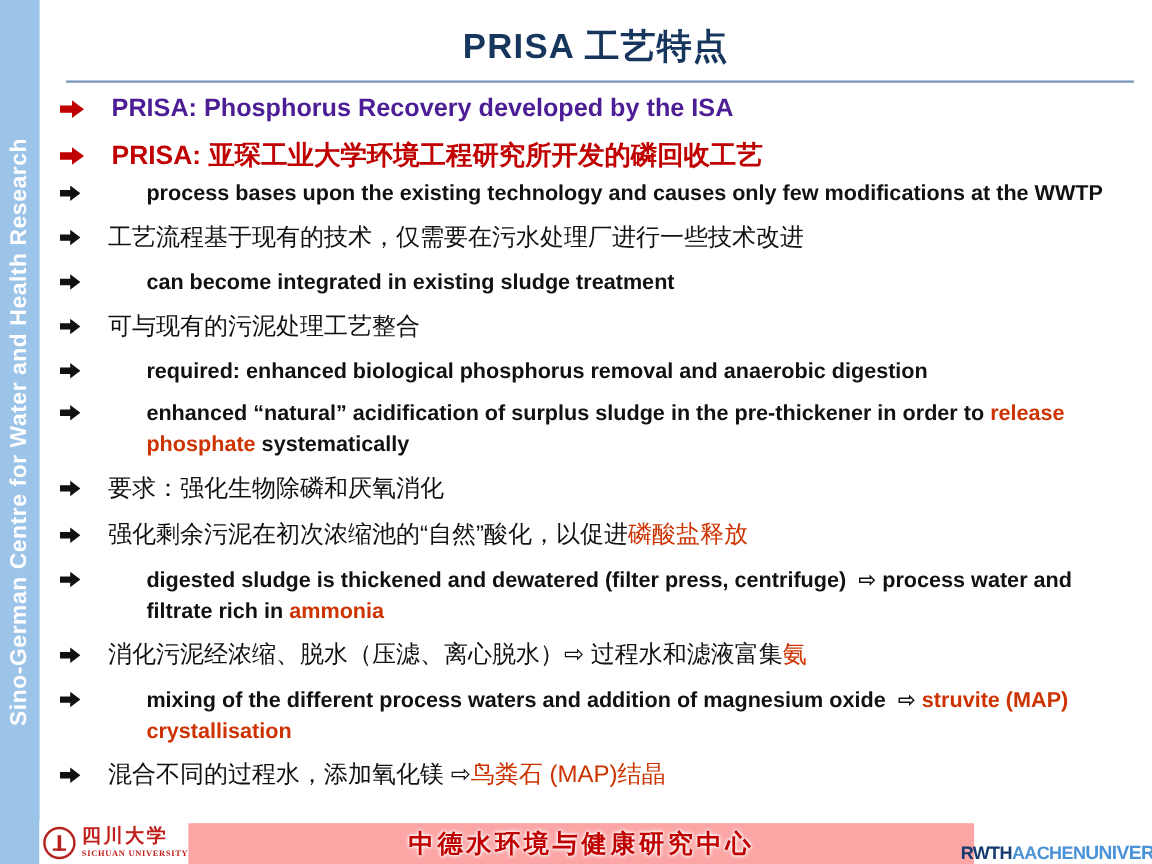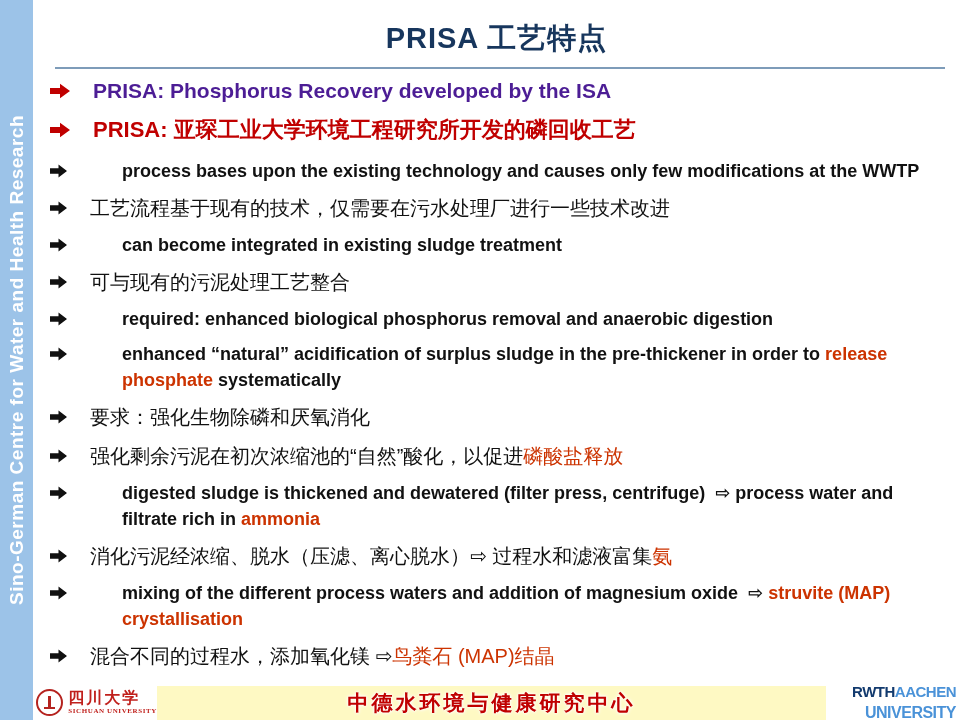--- a/index.html
+++ b/index.html
@@ -43,21 +43,21 @@
   .arrow{
     flex:none; display:inline-block;
     width:17px; height:14px; margin-right:23px;
     clip-path:polygon(0 31%,50% 31%,50% 4%,100% 50%,50% 96%,50% 69%,0 69%);
     background:#111;
   }
 
   .b-lead-en{ font-size:21px; font-weight:700; color:#4c1d95; line-height:26px; margin-bottom:11px; }
   .b-lead-en .arrow{ width:20px; height:16px; margin-top:5px; }
 
-  .b-lead-cn{ font-size:22px; font-weight:700; color:#c00000; line-height:30px; margin-bottom:13px; }
+  .b-lead-cn{ font-size:22px; font-weight:700; color:#c00000; line-height:30px; margin-bottom:3px; }
   .b-lead-cn .arrow{ width:20px; height:16px; margin-top:7px; }
 
   .b-en{ font-size:18px; font-weight:700; color:#111; line-height:26px; margin-bottom:9px;gap:32px; }
   .b-en .arrow{ margin-top:6px; }
 
   .b-cn{ font-size:20px; font-weight:400; color:#111; line-height:30px; margin-bottom:9px; }
   .b-cn .arrow{ margin-top:8px; }
 
   
   .footer{
@@ -78,30 +78,30 @@
   }
   .scu-emblem::after{
     content:""; position:absolute; left:6px; top:16px; width:11px; height:2px;
     background:#b5231f;
   }
   .scu-names{ display:flex; flex-direction:column; line-height:1; }
   .scu-cn{ color:#c0201c; font-size:16px; font-weight:700; letter-spacing:2px; font-family:"Liberation Serif","DejaVu Serif",serif; }
   .scu-en{ color:#c0201c; font-size:7px; font-weight:700; letter-spacing:0.6px; margin-top:2px; font-family:"Liberation Serif","DejaVu Serif",serif; }
 
   .footer-bar{
-    flex:1; margin-top:2px; background:#fef9c3;
+    flex:1; margin-top:2px; background:#fca5a5;
     display:flex; align-items:center; justify-content:center;
   }
   .footer-bar span{
     color:#c00000; font-size:21px; font-weight:700; letter-spacing:3px;
     text-shadow:0 0 2px #fff, 0 0 3px #fff, 0 0 4px #fff;
   }
 
   .logo-rwth{
-    width:134px; background:#fff; display:flex; flex-direction:column;
+    width:148px; background:#fff; display:flex; flex-direction:row;
     align-items:flex-end; justify-content:center; padding-right:4px; line-height:1;padding-left:28px;
   }
   .rwth-b{ color:#123a6e; font-weight:700; font-size:15px; letter-spacing:-0.5px; }
   .rwth-l{ color:#4a92d8; font-weight:700; font-size:15px; letter-spacing:-0.5px; }
   .rwth-sub{ color:#4a92d8; font-weight:700; font-size:16px; letter-spacing:-0.5px; margin-top:5px; }
 </style>
 </head>
 <body>
 
 <div class="slide">

